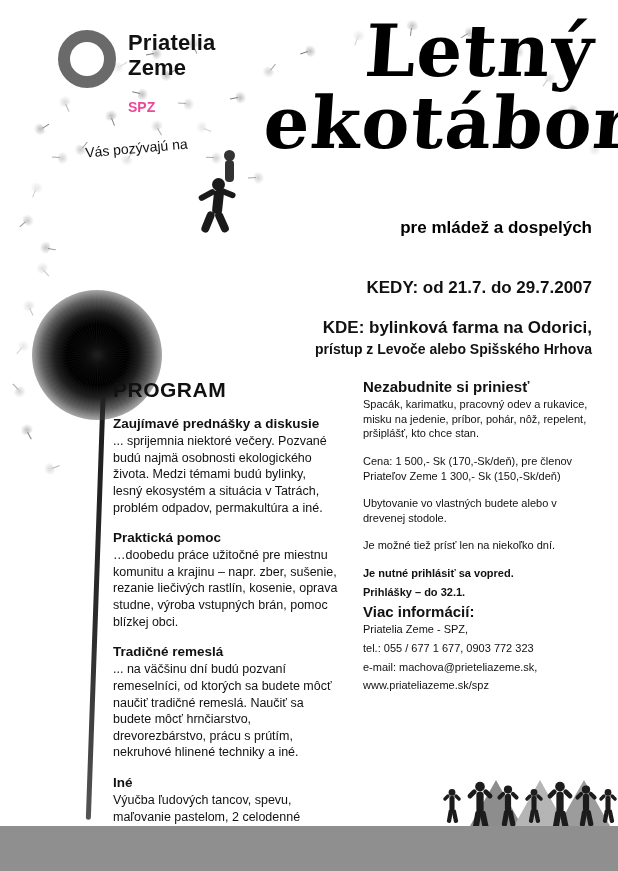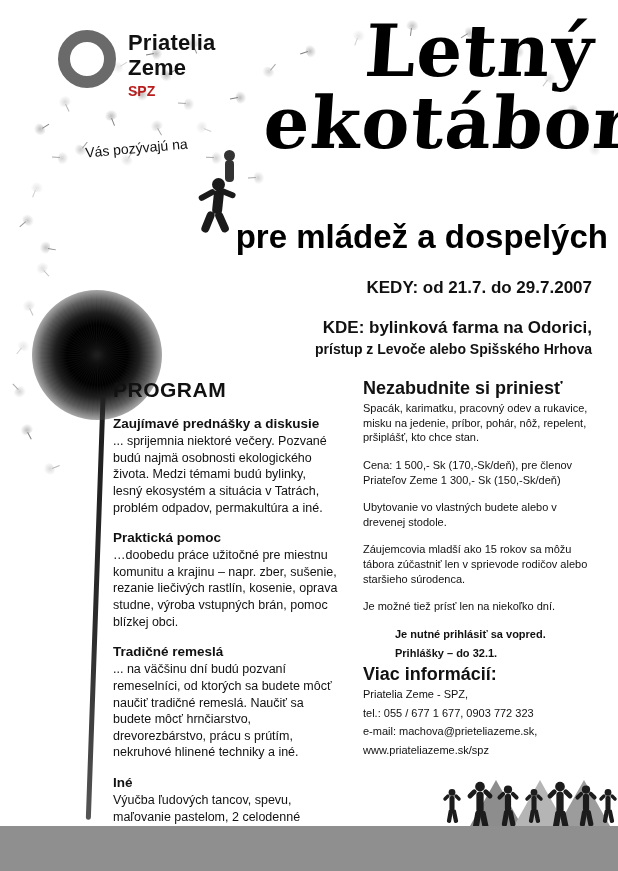--- a/index.html
+++ b/index.html
@@ -91,21 +91,21 @@
     width: 58px; height: 58px;
     border-radius: 50%;
     border: 12px solid #6a6a6a;
     box-sizing: border-box;
   }
   .logo-text { line-height: 1.0; padding-top:2px; }
   .logo-text .l1, .logo-text .l2 {
     font-size: 22px; font-weight: bold; letter-spacing: .2px; color:#111;
   }
   .logo-text .l2 { margin-top: 3px; }
-  .logo-text .l3 { font-size: 14px; font-weight: bold; margin-top: 5px; color:#b91c1c; }
+  .logo-text .l3 { font-size: 14px; font-weight: bold; margin-top: 21px; color:#ec4899; }
 
   .invite {
     position:absolute; left:85px; top:140px;
     font-size: 14px; color:#111;
     transform: rotate(-5deg);
   }
 
   
   .title-wrap {
     position:absolute; right: 24px; top: 18px;
@@ -114,22 +114,22 @@
   .title-1, .title-2 {
     font-family: "DejaVu Serif", serif;
     font-weight: bold;
     color:#000;
     line-height: .92;
     letter-spacing: 1px;
   }
   .title-1 { font-size: 72px; transform: skewX(-4deg); }
   .title-2 { font-size: 72px; margin-top: 6px; transform: skewX(-4deg); }
   .subtitle {
-    position:absolute; right:10px; top: 218px;
-    font-size: 33px; font-weight: bold; color:#000;
+    position:absolute; right:26px; top: 218px;
+    font-size: 17px; font-weight: bold; color:#000;
     text-align:right; width: 420px;
   }
 
   .kedy {
     position:absolute; right:26px; top: 278px;
     font-size: 17px; font-weight:bold; text-align:right; width:430px;
   }
   .kde {
     position:absolute; right:26px; top: 318px;
     text-align:right; width:430px;
@@ -147,23 +147,23 @@
   .program-head {
     font-size: 21px; font-weight:bold; letter-spacing:.5px; margin-bottom:14px;
   }
   .sec { margin-bottom: 14px; }
   .sec h4 {
     margin:0 0 2px 0; font-size: 13.5px; font-weight:bold; color:#111;
   }
   .sec p {
     margin:0; font-size: 12.5px; line-height: 1.33; color:#111;
   }
-  .r-head { font-size: 18px; font-weight:bold; margin:0 0 2px 0; }
+  .r-head { font-size: 15px; font-weight:bold; margin:0 0 2px 0; }
   .r-par { font-size: 11px; line-height:1.33; margin:0 0 13px 0; }
-  .r-par.b { font-weight:bold; margin-bottom:4px;margin-left:32px; }
+  .r-par.b { font-weight:bold; margin-bottom:4px; }
   .r-par.tight { margin-bottom: 4px; }
 
   
   .bottom-band {
     position:absolute; left:0; right:0; bottom:0; height:45px; background:#8f8f8f;
   }
   .tents {
     position:absolute; right:0; bottom:45px; width:150px; height:70px;
   }
   .tent {
@@ -362,21 +362,20 @@
       <h4>Iné</h4>
       <p>Výučba ľudových tancov, spevu, maľovanie pastelom, 2 celodenné výlety, hry, jazda na koňoch...</p>
     </div>
   </div>
 
   <div class="col-right">
     <div class="r-head">Nezabudnite si priniesť</div>
     <p class="r-par">Spacák, karimatku, pracovný odev a rukavice, misku na jedenie, príbor, pohár, nôž, repelent, pršiplášť, kto chce stan.</p>
     <p class="r-par">Cena: 1 500,- Sk (170,-Sk/deň), pre členov Priateľov Zeme 1 300,- Sk (150,-Sk/deň)</p>
     <p class="r-par">Ubytovanie vo vlastných budete alebo v drevenej stodole.</p>
-    <p class="r-par">Záujemcovia mladší ako 15 rokov sa môžu tábora zúčastniť len v sprievode rodičov alebo staršieho súrodenca.</p>
     <p class="r-par">Je možné tiež prísť len na niekoľko dní.</p>
     <p class="r-par b tight">Je nutné prihlásiť sa vopred.</p>
     <p class="r-par b">Prihlášky – do 32.1.</p>
     <div class="r-head">Viac informácií:</div>
     <p class="r-par tight">Priatelia Zeme - SPZ,</p>
     <p class="r-par tight">tel.: 055 / 677 1 677, 0903 772 323</p>
     <p class="r-par tight">e-mail: machova@prieteliazeme.sk,</p>
     <p class="r-par">www.priateliazeme.sk/spz</p>
   </div>
 

